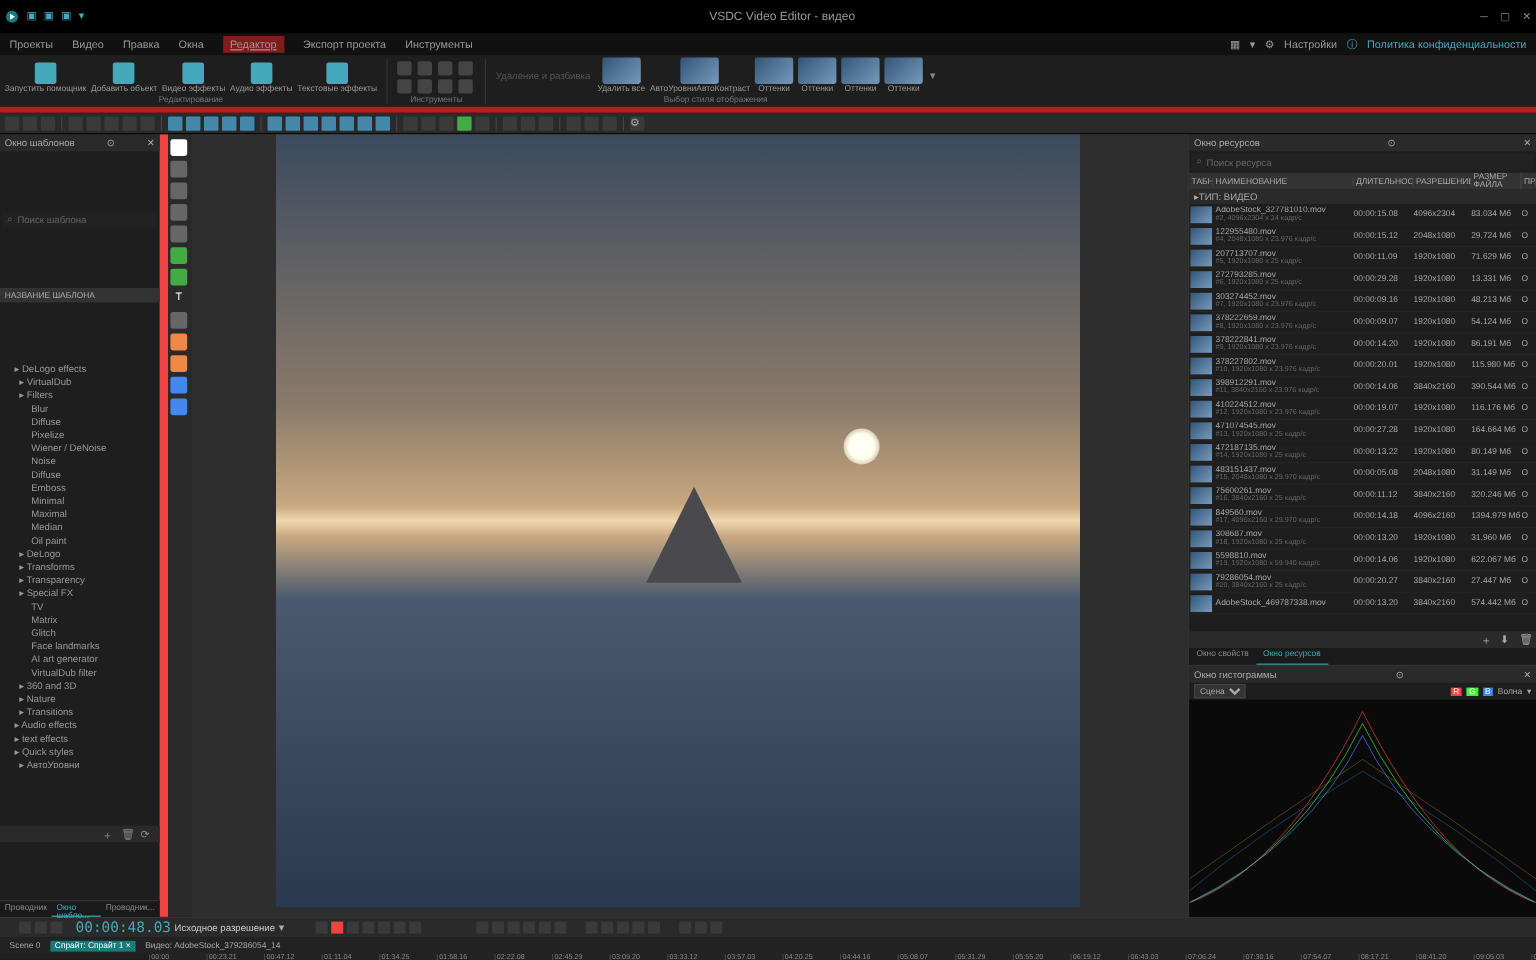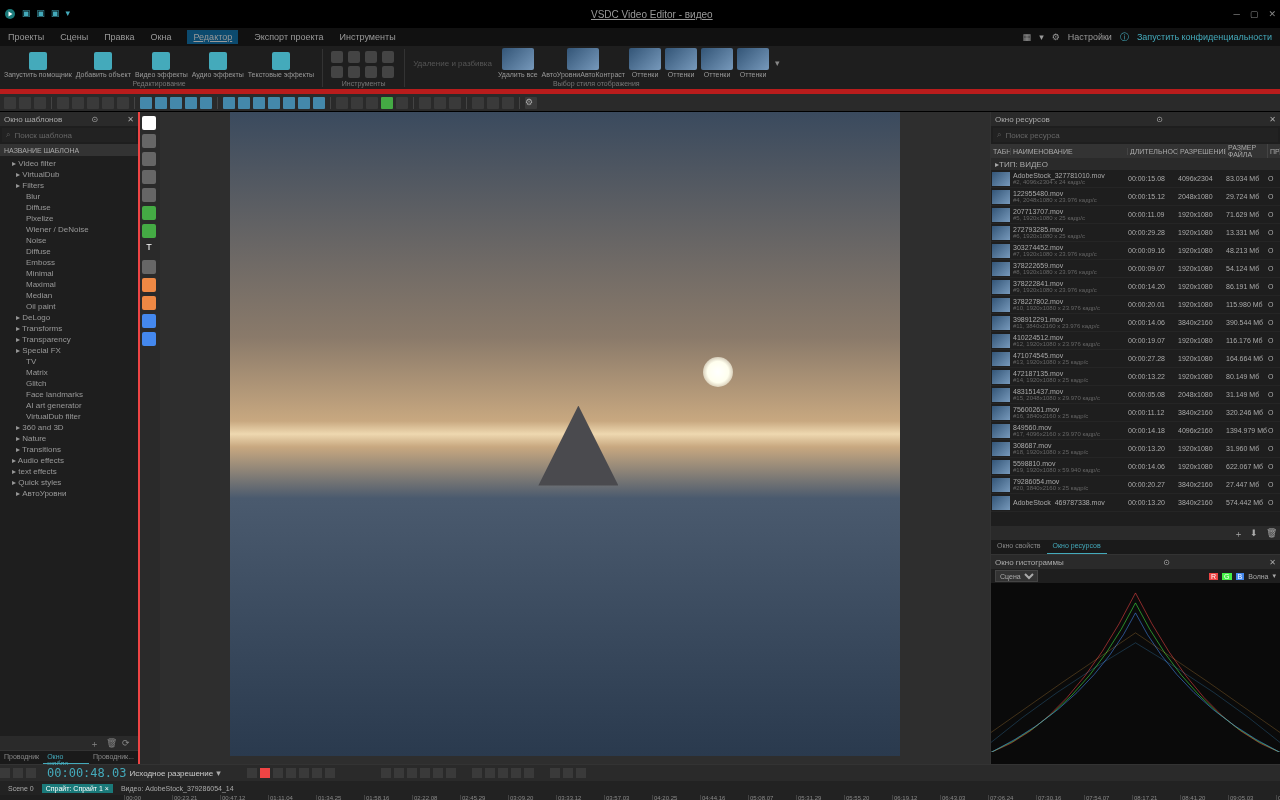--- a/index.html
+++ b/index.html
@@ -1,42 +1,42 @@
 <!DOCTYPE html>
 <html><head>
 <meta charset="utf-8">
 <style>
 * { margin:0; padding:0; box-sizing:border-box; font-family:'Segoe UI',Arial,sans-serif; }
 body { background:#1a1a1a; color:#aaa; font-size:9px; overflow:hidden; width:1280px; height:800px; }
 .titlebar { height:28px; background:#000; display:flex; align-items:center; padding:0 4px; }
 .titlebar .icons { display:flex; gap:6px; }
 .titlebar .icon { width:12px; height:12px; color:#4ab; }
-.titlebar .title { flex:1; text-align:center; color:#999; font-size:10px;text-decoration:underline; }
+.titlebar .title { flex:1; text-align:center; color:#999; font-size:10px; }
 .titlebar .wincontrols { display:flex; gap:10px; color:#888; }
 .menubar { height:18px; background:#111; display:flex; align-items:center; padding:0 8px; gap:16px; color:#999; }
 .menubar .right { margin-left:auto; display:flex; gap:8px; align-items:center; }
-.menubar .active { background:#0c4a6e; padding:2px 6px;text-decoration:underline; }
+.menubar .active { background:#7f1d1d; padding:2px 6px;text-decoration:underline; }
 .ribbon { height:48px; background:#1e1e1e; border-bottom:5px solid #b91c1c; display:flex; padding:2px 4px; gap:8px; align-items:flex-end; }
 .ribbon-group { display:flex; flex-direction:column; align-items:center; gap:1px; }
 .ribbon-big { display:flex; gap:4px; }
 .ribbon-btn { display:flex; flex-direction:column; align-items:center; gap:1px; cursor:pointer; }
 .ribbon-btn .ico { width:18px; height:18px; background:#4ab; border-radius:2px; }
 .ribbon-btn .lbl { font-size:7px; line-height:7px; color:#999; text-align:center; }
 .ribbon-label { font-size:7px; color:#777; margin-top:1px; }
 .ribbon-sep { width:1px; height:38px; background:#333; }
 .ribbon-small-grid { display:grid; grid-template-columns:repeat(4,14px); gap:3px; }
 .ribbon-small-grid .sm { width:12px; height:12px; background:#444; border-radius:2px; cursor:pointer; }
 .style-btn { display:flex; flex-direction:column; align-items:center; gap:1px; }
 .style-btn .thumb { width:32px; height:22px; background:linear-gradient(135deg,#357,#79b); border-radius:2px; }
 .style-btn .lbl { font-size:7px; color:#999; }
 .toolbar2 { height:18px; background:#2a2a2a; display:flex; align-items:center; gap:3px; padding:0 4px; border-bottom:1px solid #000; }
 .toolbar2 .tb { width:12px; height:12px; background:#3a3a3a; border-radius:1px; cursor:pointer; }
 .toolbar2 .sep { width:1px; height:12px; background:#444; margin:0 2px; }
 .main { display:flex; height:calc(800px - 28px - 18px - 48px - 18px - 18px - 18px); }
-.left-panel { width:140px; background:#1e1e1e; border-right:2px solid #ef4444; display:flex; flex-direction:column; }
+.left-panel { width:140px; background:#1e1e1e; border-right:7px solid #ef4444; display:flex; flex-direction:column;gap:48px; }
 .panel-header { height:14px; background:#2a2a2a; padding:0 4px; display:flex; align-items:center; font-size:8px; color:#aaa; }
 .panel-header .close { margin-left:auto; cursor:pointer; }
 .search-box { height:14px; background:#222; margin:2px; padding:0 4px; display:flex; align-items:center; font-size:8px; color:#666; }
 .tree { flex:1; overflow-y:auto; padding:2px 4px; }
 .tree-item { padding:1px 0 1px 8px; cursor:pointer; white-space:nowrap; color:#999; font-size:8px; }
 .tree-item.l1 { padding-left:12px; }
 .tree-item.l2 { padding-left:22px; }
 .tree-foot { height:14px; background:#2a2a2a; display:flex; align-items:center; justify-content:flex-end; gap:6px; padding:0 6px; }
 .tree-foot .fb { width:10px; height:10px; cursor:pointer; color:#888; }
 .left-tabs { height:14px; background:#1a1a1a; display:flex; font-size:7px; border-top:1px solid #333; }
@@ -61,21 +61,21 @@
 .res-name .sub { color:#666; font-size:6px; }
 .hist-panel { height:210px; border-top:1px solid #333; display:flex; flex-direction:column; }
 .hist-tabs { height:14px; display:flex; font-size:7px; background:#1a1a1a; }
 .hist-tabs .tab { padding:2px 6px; color:#888; cursor:pointer; }
 .hist-tabs .tab.active { color:#4ab; border-bottom:1px solid #4ab; }
 .hist-ctrl { height:14px; display:flex; align-items:center; gap:4px; padding:0 4px; font-size:7px; }
 .hist-ctrl select { background:#333; color:#aaa; border:1px solid #444; font-size:7px; height:12px; }
 .hist-canvas { flex:1; background:#0a0a0a; position:relative; overflow:hidden; }
 .hist-curve { position:absolute; inset:0; }
 .timeline-section { height:292px; background:#1e1e1e; border-top:1px solid #333; display:flex; flex-direction:column; }
-.tl-toolbar { height:16px; background:#2a2a2a; display:flex; align-items:center; gap:3px; padding:0 0; }
+.tl-toolbar { height:16px; background:#2a2a2a; display:flex; align-items:center; gap:3px; padding:0 16px; }
 .tl-toolbar .tb { width:10px; height:10px; background:#3a3a3a; cursor:pointer; }
 .tl-tabs { height:14px; background:#222; display:flex; align-items:center; gap:4px; padding:0 4px; font-size:7px; }
 .tl-tabs .tab { padding:1px 4px; cursor:pointer; }
 .tl-tabs .tab.active { background:#1a7a7a; color:#fff; }
 .tl-ruler { height:14px; background:#222; margin-left:124px; display:flex; font-size:6px; color:#888; overflow:hidden; border-bottom:1px solid #333; }
 .tl-ruler .tick { flex:0 0 48px; border-left:1px solid #444; padding-left:1px; }
 .timecode-big { font-size:12px; color:#4ab; font-family:monospace; }
 .res-foot { height:14px; background:#2a2a2a; display:flex; justify-content:flex-end; gap:6px; padding:0 4px; align-items:center; }
 .res-foot .fb { width:10px; height:10px; cursor:pointer; }
 svg { display:block; }
@@ -97,33 +97,33 @@
   <div class="title">VSDC Video Editor - видео</div>
   <div class="wincontrols">
     <span>─</span>
     <span>▢</span>
     <span>✕</span>
   </div>
 </div>
 
 <div class="menubar">
   <span>Проекты</span>
-  <span>Сцены</span>
+  <span>Видео</span>
   <span>Правка</span>
   <span>Окна</span>
   <span class="active">Редактор</span>
   <span>Экспорт проекта</span>
   <span>Инструменты</span>
   <div class="right">
     <span>▦</span>
     <span>▾</span>
     <span>⚙</span>
     <span>Настройки</span>
     <span style="color:#4ab">ⓘ</span>
-    <span style="color:#4ab">Запустить конфиденциальности</span>
+    <span style="color:#4ab">Политика конфиденциальности</span>
   </div>
 </div>
 
 <div class="ribbon">
   <div class="ribbon-group">
     <div class="ribbon-big" id="rg1">
         <div class="ribbon-btn">
           <div class="ico"></div>
           <div class="lbl">Запустить помощник</div>
         </div>
@@ -247,21 +247,21 @@
       <span class="close">✕</span>
     </div>
     <div class="search-box">
       <span>⌕</span>
       <span style="margin-left:4px">Поиск шаблона</span>
     </div>
     <div style="height:12px;background:#333;padding:0 4px;font-size:7px;display:flex;align-items:center">
       <span>НАЗВАНИЕ ШАБЛОНА</span>
     </div>
     <div class="tree" id="tree">
-        <div class="tree-item l0">▸ Video filter</div>
+        <div class="tree-item l0">▸ DeLogo effects</div>
         <div class="tree-item l1">▸ VirtualDub</div>
         <div class="tree-item l1">▸ Filters</div>
         <div class="tree-item l2">Blur</div>
         <div class="tree-item l2">Diffuse</div>
         <div class="tree-item l2">Pixelize</div>
         <div class="tree-item l2">Wiener / DeNoise</div>
         <div class="tree-item l2">Noise</div>
         <div class="tree-item l2">Diffuse</div>
         <div class="tree-item l2">Emboss</div>
         <div class="tree-item l2">Minimal</div>

